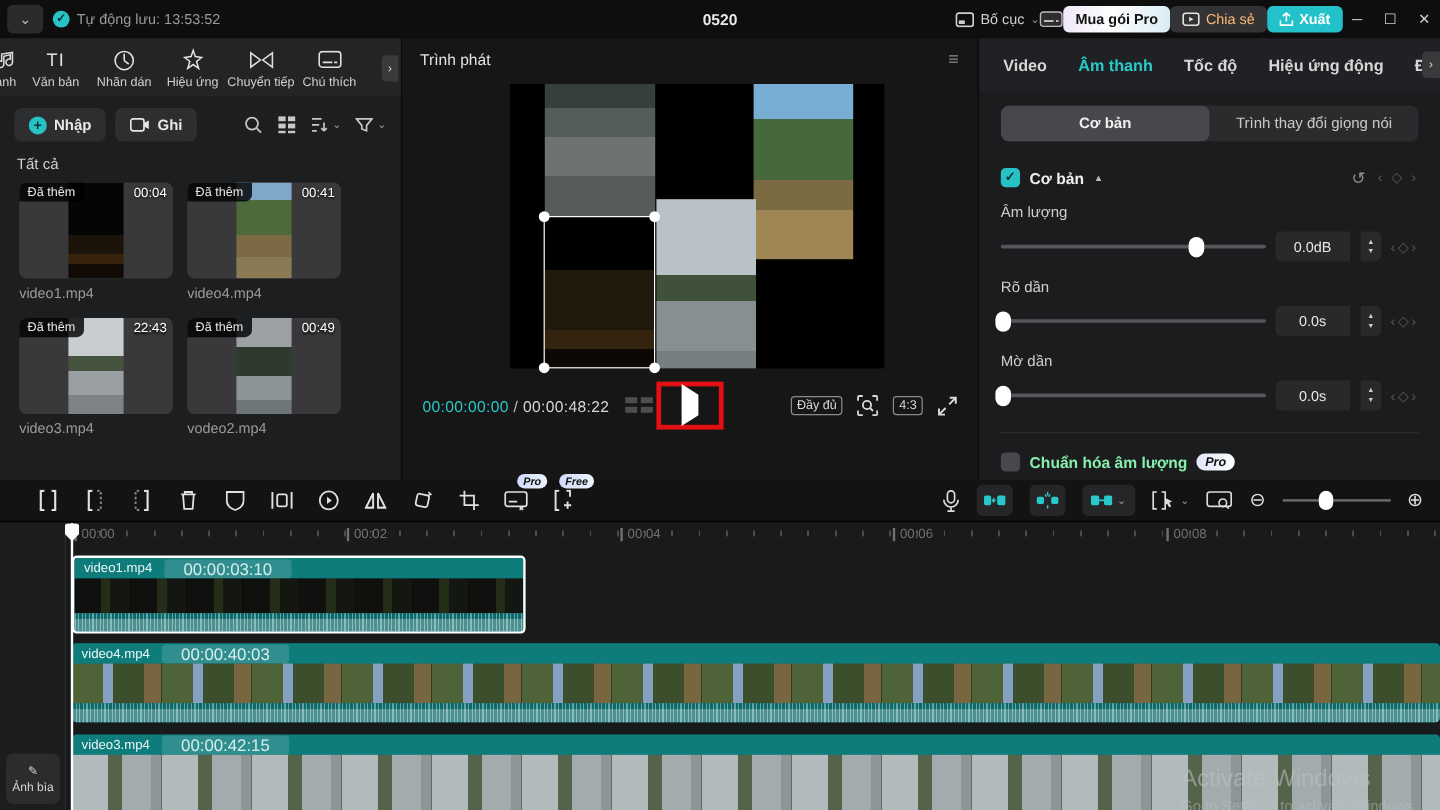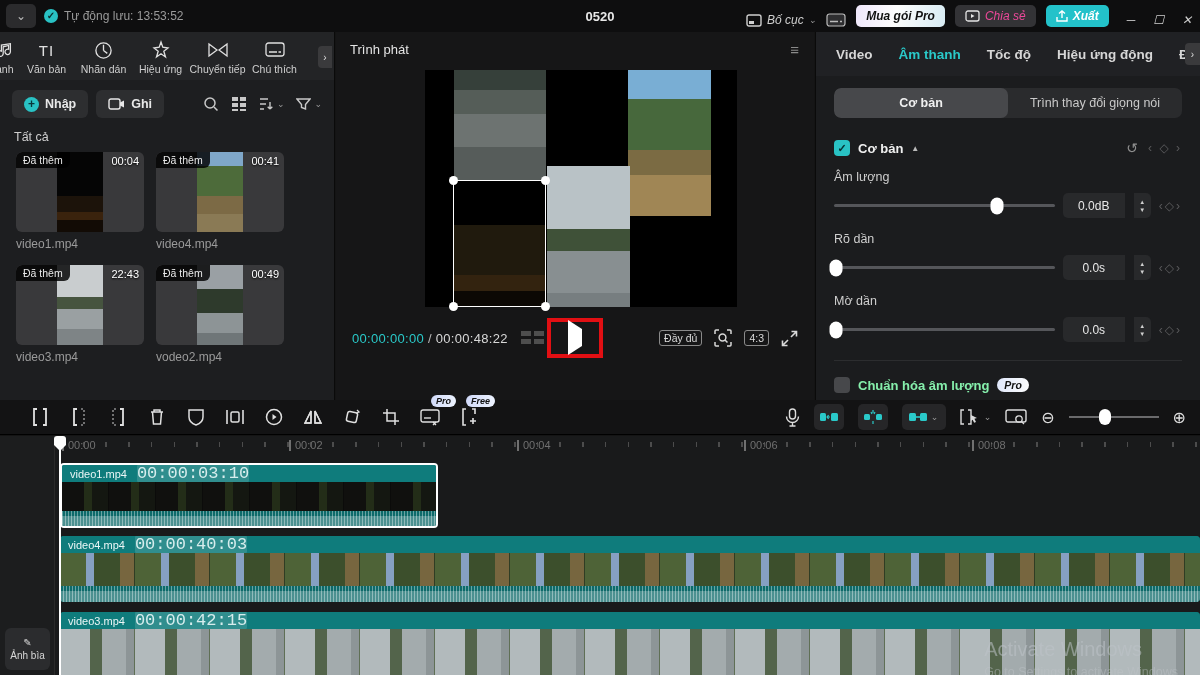--- a/index.html
+++ b/index.html
@@ -8,25 +8,25 @@
   #stage { position:relative; width:1200px; height:675px; background:#141414; overflow:hidden; color:#ddd; }
   svg { display:block; }
 
   
   .topbar { position:absolute; left:0; top:0; width:1200px; height:32px; background:#0e0e0f; display:flex; align-items:center; }
   .tb-left { display:flex; align-items:center; gap:8px; padding-left:6px; width:380px; }
   .menu-btn { width:30px; height:24px; background:#2b2b2d; border-radius:5px; display:flex; align-items:center; justify-content:center; color:#bbb; font-size:12px; }
   .autosave { display:flex; align-items:center; gap:6px; color:#9a9a9a; font-size:12px; }
   .check-circle { width:14px; height:14px; border-radius:50%; background:#29c2c4; color:#0b2b2b; font-size:10px; line-height:14px; text-align:center; font-weight:bold; }
   .tb-title { position:absolute; left:0; right:0; text-align:center; color:#e8e8e8; font-size:13px; font-weight:bold; pointer-events:none; }
-  .tb-right { margin-left:auto; display:flex; align-items:flex-end; gap:10px; padding-right:8px;font-style:italic; }
+  .tb-right { margin-left:auto; display:flex; align-items:center; padding-right:8px; }
   .tb-item { display:flex; align-items:center; gap:5px; color:#cfcfcf; font-size:12px; }
   .pill { height:22px; border-radius:5px; display:flex; align-items:center; gap:5px; padding:0 10px; font-size:12px; }
   .pill-pro { background:linear-gradient(100deg,#efe7fb,#fdfdfd 45%,#d8ecf4); color:#111; font-weight:bold; }
-  .pill-share { background:#333336; color:#ec4899; }
+  .pill-share { background:#333336; color:#fdba74; }
   .pill-export { background:#23c2ca; color:#fff; font-weight:bold; }
   .winctl { display:flex; align-items:center; gap:18px; color:#cfcfcf; font-size:12px; margin-left:8px; }
   .chev { font-size:9px; color:#9a9a9a; }
 
   
   .left-panel { position:absolute; left:0; top:32px; width:335px; height:368px; background:#1d1e20; border-right:1px solid #0a0a0a; }
   .lp-tabs { display:flex; align-items:flex-end; height:48px; background:#232426; padding-bottom:5px; position:relative; overflow:hidden; }
   .lp-tab { width:57px; display:flex; flex-direction:column; align-items:center; gap:3px; color:#cfcfcf; }
   .lp-tab .glyph { height:20px; display:flex; align-items:center; color:#e0e0e0; }
   .lp-tab .lbl { font-size:10.5px; white-space:nowrap; }
@@ -117,21 +117,21 @@
   .ruler { position:absolute; left:55px; top:0; width:1145px; height:20px; }
   .ruler .ticks { position:absolute; left:5px; top:6px; right:0; height:5px;
     background:repeating-linear-gradient(90deg,#4c4c4c 0 1.5px,transparent 1.5px 22.7px); }
   .rlabel { position:absolute; top:3px; color:#707070; font-size:11px; }
   .rlabel::before { content:""; position:absolute; left:-6px; top:1px; width:1.5px; height:11px; background:#707070; }
   .playhead { position:absolute; left:59px; top:0; width:1.6px; height:239px; background:#fff; z-index:6; }
   .ph-head { position:absolute; left:-5px; top:0; width:12px; height:15px; background:#fdfdfd; border-radius:3px 3px 4px 4px; clip-path:polygon(0 0,100% 0,100% 60%,50% 100%,0 60%); }
   .clip { position:absolute; border-radius:4px; overflow:hidden; }
   .clip-head { height:17px; background:#0f7c7c; display:flex; align-items:center; gap:10px; padding:0 8px; }
   .clip-name { color:#eaf6f6; font-size:11px; }
-  .clip-time { color:#d6eded; font-size:17px; background:rgba(255,255,255,.14); border-radius:3px; padding:0 0;font-family:Liberation Mono, monospace; }
+  .clip-time { color:#d6eded; font-size:14px; background:rgba(255,255,255,.14); border-radius:3px; padding:0 16px; }
   .strip { position:relative; }
   .wave { background:#0d6a6a; position:relative; }
   .wave::after { content:""; position:absolute; inset:0;
      background:linear-gradient(180deg,transparent 0 30%,rgba(255,255,255,.26) 30%),
      repeating-linear-gradient(90deg,rgba(255,255,255,.38) 0 1px,transparent 1px 3px); }
   .clip1 { left:60px; top:27px; width:378px; height:65px; border:2px solid #fff; background:#0d6a6a; }
   .clip1 .strip { height:29px; background:repeating-linear-gradient(90deg,#10100e 0 22px,#232d18 22px 30px,#141711 30px 46px,#0b0b0a 46px 47px); }
   .clip1 .wave { height:17px; }
   .clip2 { left:60px; top:100px; width:1140px; height:66px; background:#0d6a6a; }
   .clip2 .strip { height:33px; background:repeating-linear-gradient(90deg,#4e6337 0 26px,#86a0c2 26px 34px,#3c4f2c 34px 60px,#77663f 60px 74px,#2f3d24 74px 75px); }

